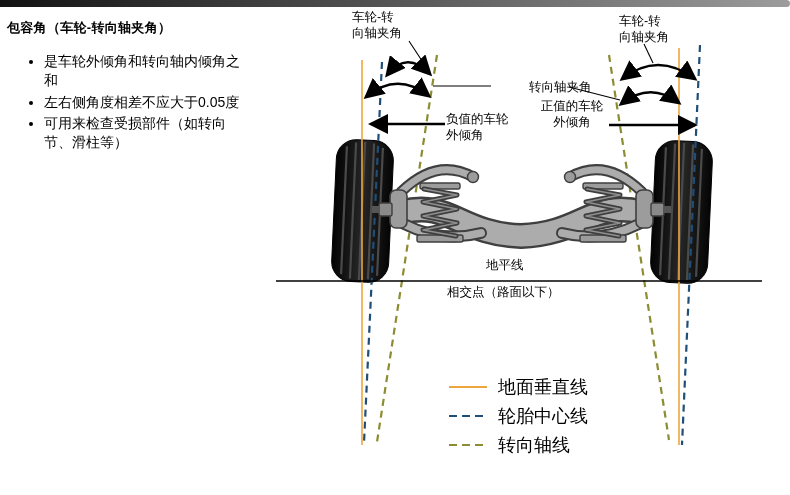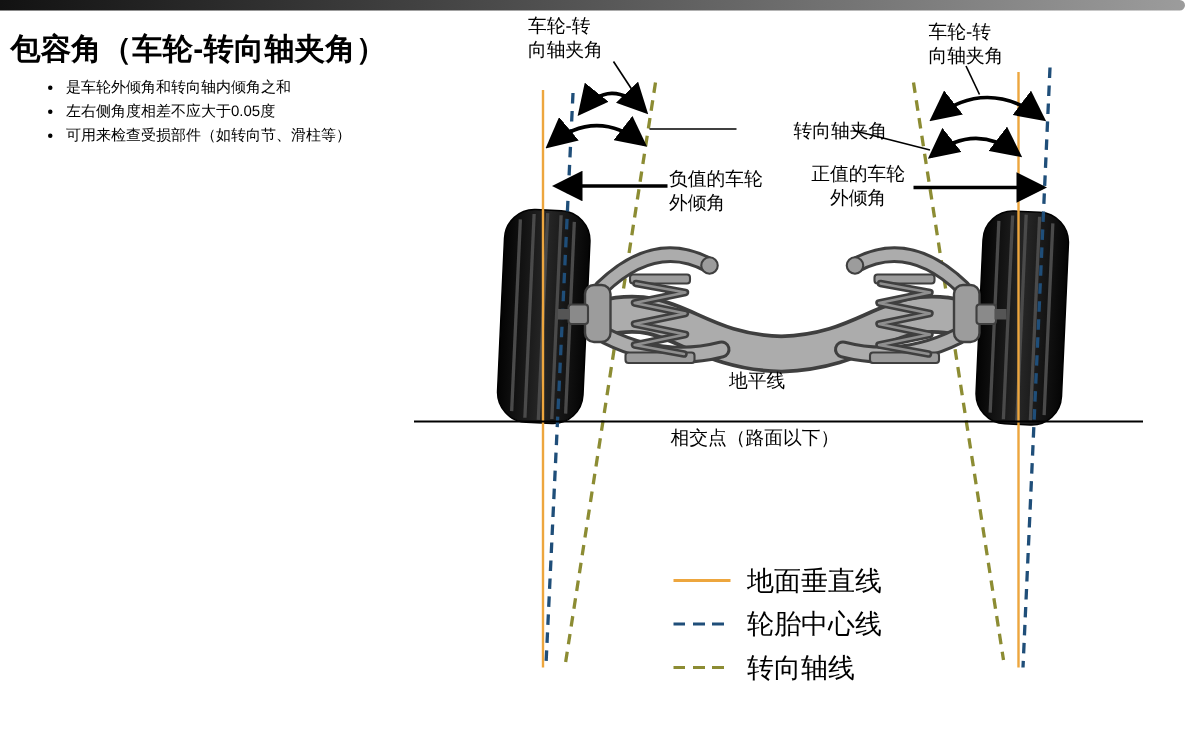--- a/index.html
+++ b/index.html
@@ -1,23 +1,23 @@
 <!DOCTYPE html>
 <html><head>
 <meta charset="utf-8">
 <style>
   html,body{margin:0;padding:0;background:#fff;}
   #slide{position:relative;width:790px;height:495px;background:#ffffff;overflow:hidden;
          font-family:"Liberation Sans","DejaVu Sans",sans-serif;color:#000;}
   .top-bar{position:absolute;left:0;top:0;width:790px;height:7px;
            background:linear-gradient(90deg,#121212,#4f4f4f 45%,#9c9c9c);
            border-radius:0 4px 4px 0;}
-  .title{position:absolute;left:7px;top:19px;font-size:20px;font-weight:bold;letter-spacing:.3px;}
+  .title{position:absolute;left:7px;top:19px;font-size:13px;font-weight:bold;letter-spacing:.3px;}
   ul.bullets{position:absolute;left:16px;top:52px;margin:0;padding-left:28px;width:196px;
-             font-size:10px;line-height:1.38;}
+             font-size:14px;line-height:1.38;}
   ul.bullets li{margin-bottom:2px;}
   .lbl{position:absolute;font-size:12.5px;line-height:1.28;white-space:nowrap;}
   svg.diagram{position:absolute;left:0;top:0;width:790px;height:495px;}
   .legend{position:absolute;left:449px;top:372px;}
   .legend .lrow{display:flex;align-items:center;height:29px;}
   .legend .sw{width:38px;height:2px;margin-right:11px;flex:0 0 auto;}
   .sw.solid{background:#EDA63E;}
   .sw.dblue{background:repeating-linear-gradient(90deg,#1F4E79 0 8px,transparent 8px 13px);}
   .sw.dolive{background:repeating-linear-gradient(90deg,#8C8C33 0 8px,transparent 8px 13px);}
   .legend .ltxt{font-size:18px;white-space:nowrap;}
@@ -131,25 +131,25 @@
   </div>
   <div class="lbl" style="left:619px;top:13px;">
     <div>车轮-转</div>
     <div>向轴夹角</div>
   </div>
   <div class="lbl" style="left:493px;top:79px;margin-left:36px;">转向轴夹角</div>
   <div class="lbl" style="left:446px;top:111px;">
     <div>负值的车轮</div>
     <div>外倾角</div>
   </div>
-  <div class="lbl" style="left:536px;top:108px;width:72px;text-align:center;">
+  <div class="lbl" style="left:536px;top:98px;width:72px;text-align:center;">
     <div>正值的车轮</div>
     <div>外倾角</div>
   </div>
-  <div class="lbl" style="left:486px;top:246px;">地平线</div>
+  <div class="lbl" style="left:486px;top:257px;">地平线</div>
   <div class="lbl" style="left:447px;top:284px;">相交点（路面以下）</div>
 
   <div class="legend">
     <div class="lrow">
       <span class="sw solid"></span>
       <span class="ltxt">地面垂直线</span>
     </div>
     <div class="lrow">
       <span class="sw dblue"></span>
       <span class="ltxt">轮胎中心线</span>

